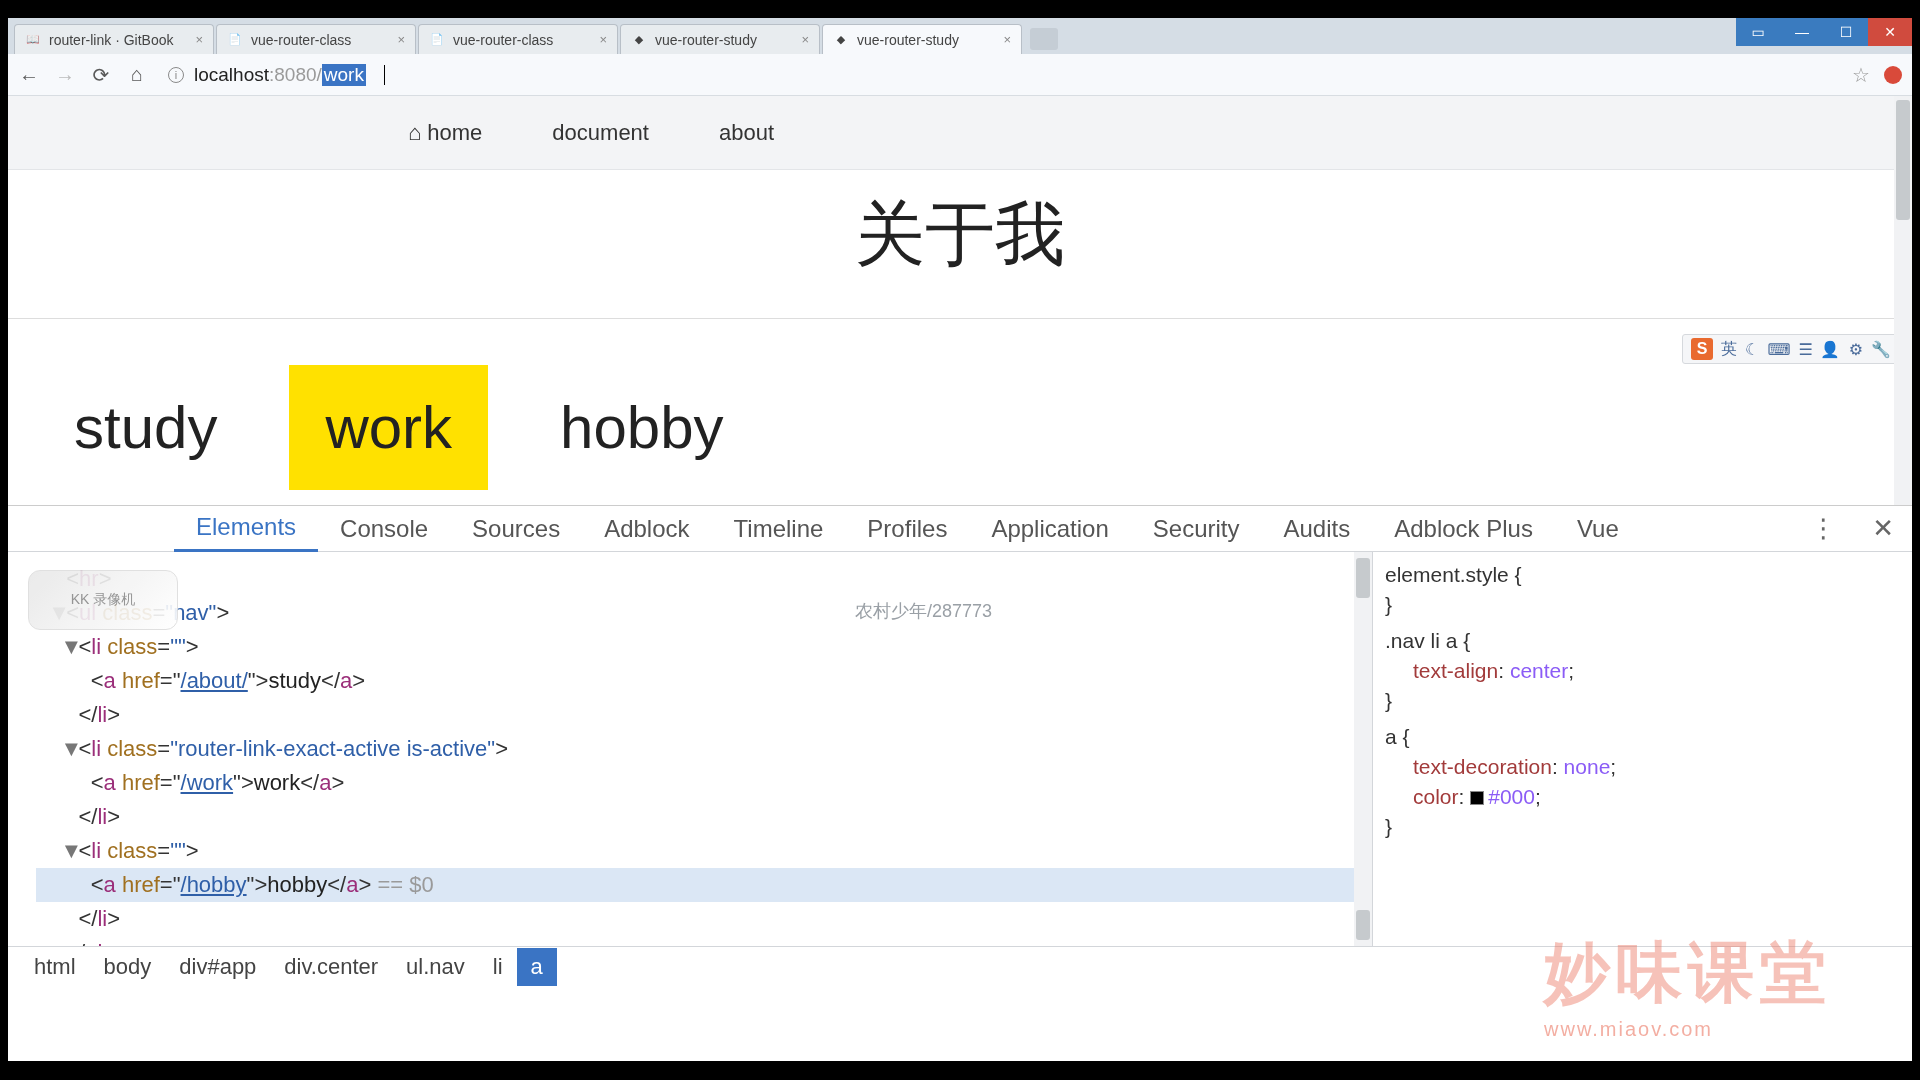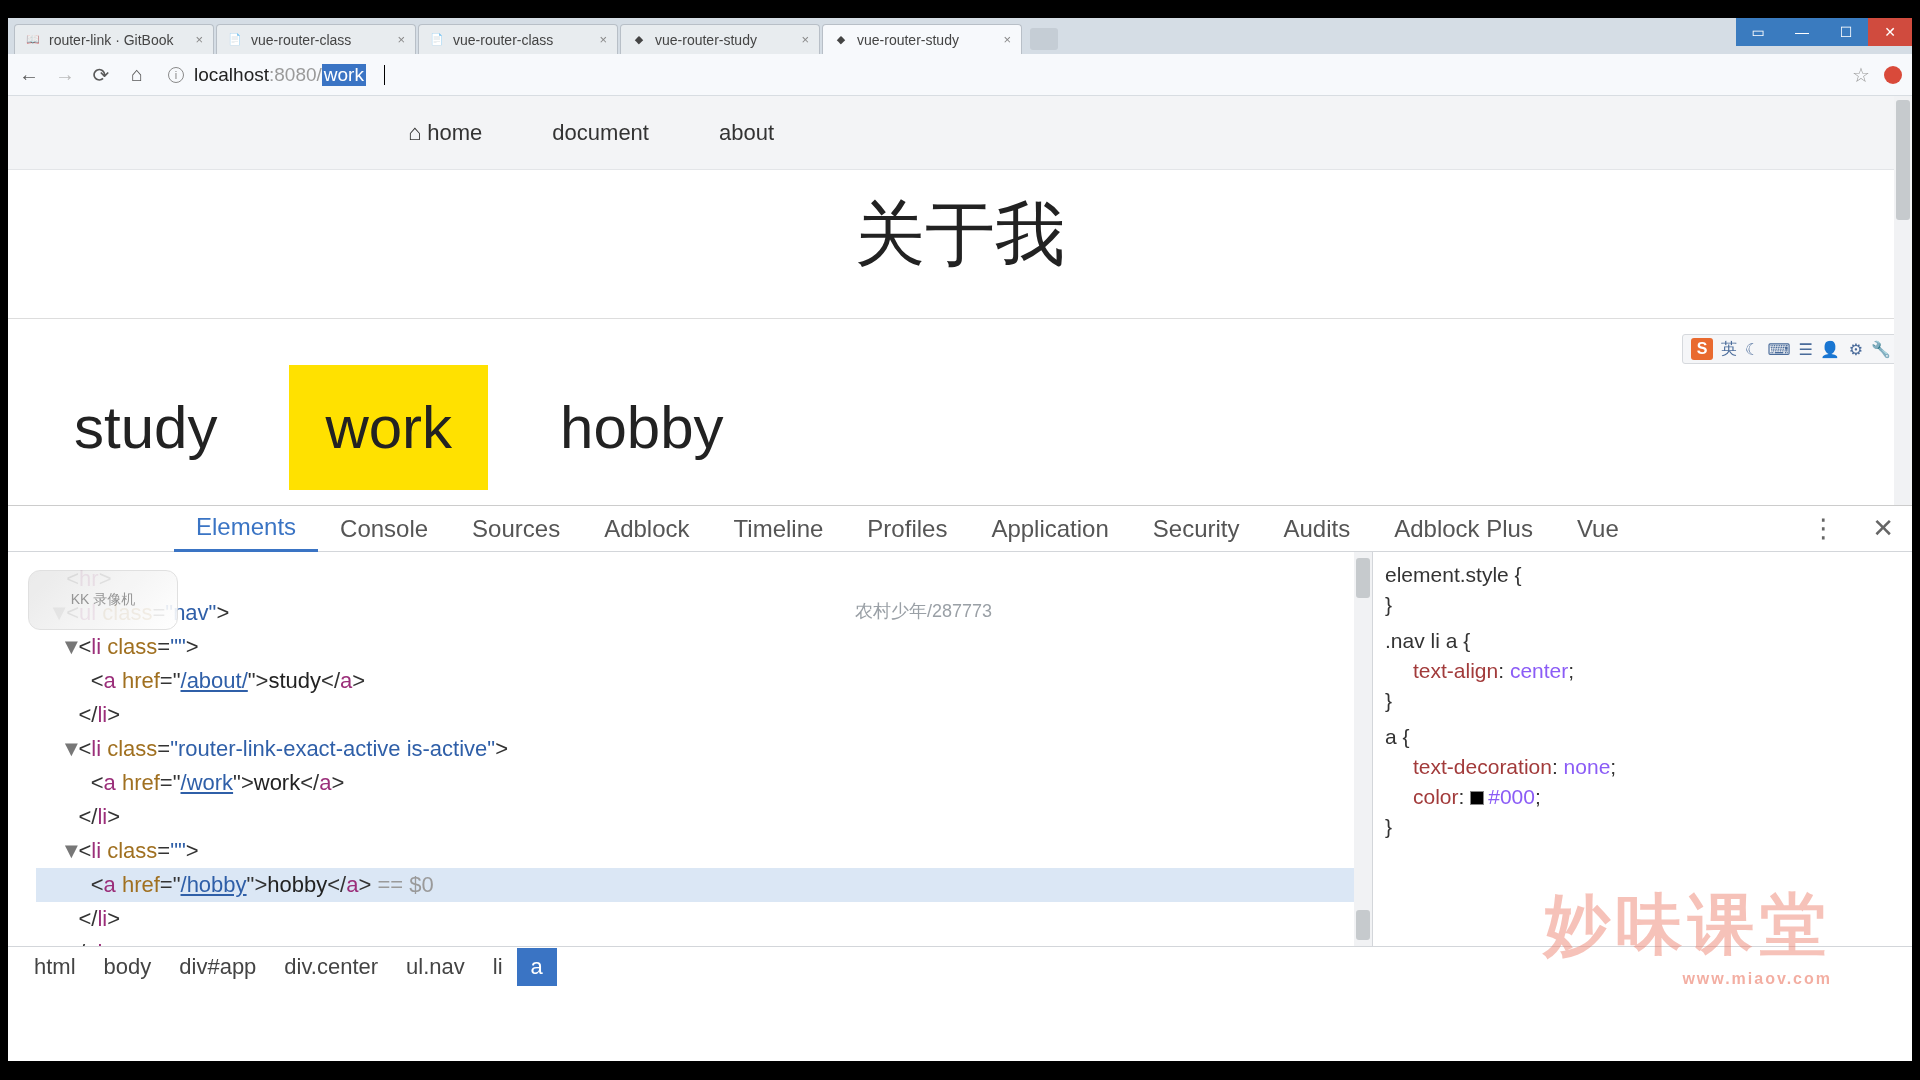--- a/index.html
+++ b/index.html
@@ -82,22 +82,22 @@
 .rules .prop{color:#a23b3b}
 .rules .val{color:#8b5cf6}
 .rules .sw{display:inline-block;width:14px;height:14px;background:#000;border:1px solid #888;vertical-align:middle;margin-right:4px}
 
 .breadcrumb{height:40px;border-top:1px solid #d3d6da;display:flex;align-items:center;padding-left:12px;font-size:22px;color:#444;gap:0}
 .breadcrumb span{padding:6px 14px}
 .breadcrumb .cur{background:#3a74c4;color:#fff}
 
 
 .wm1{position:absolute;left:20px;top:552px;width:150px;height:60px;font-size:14px;color:#8a8a8a;background:linear-gradient(135deg,#e8e8e8 0,#fff 100%);border:1px solid #ddd;border-radius:12px;display:flex;align-items:center;justify-content:center;opacity:.9}
-.wm2{position:absolute;right:80px;top:862px;font-size:66px;font-weight:700;color:rgba(235,120,100,.45);letter-spacing:6px;pointer-events:none}
-.wm2 small{display:block;font-size:16px;text-align:right;color:rgba(235,120,100,.6);letter-spacing:2px;font-weight:700}
+.wm2{position:absolute;right:80px;top:910px;font-size:66px;font-weight:700;color:rgba(235,120,100,.45);letter-spacing:6px;pointer-events:none}
+.wm2 small{display:block;font-size:20px;color:rgba(235,120,100,.6);letter-spacing:2px;font-weight:400}
 
 .page-scroll{position:absolute;right:0;top:0;bottom:0;width:18px;background:#f1f2f4}
 .page-scroll .pth{position:absolute;left:2px;right:2px;top:4px;height:120px;background:#c6cacd;border-radius:3px}
 </style>
 </head>
 <body>
 
 <div class="screen">
 
   <div class="tabbar">

